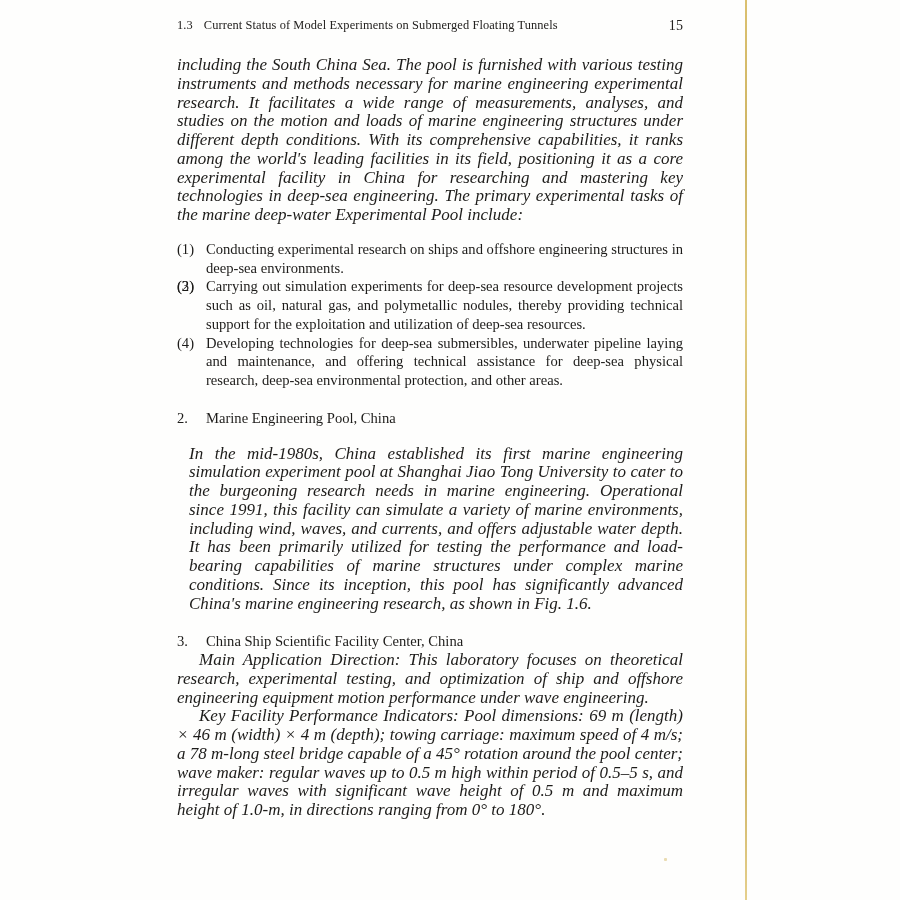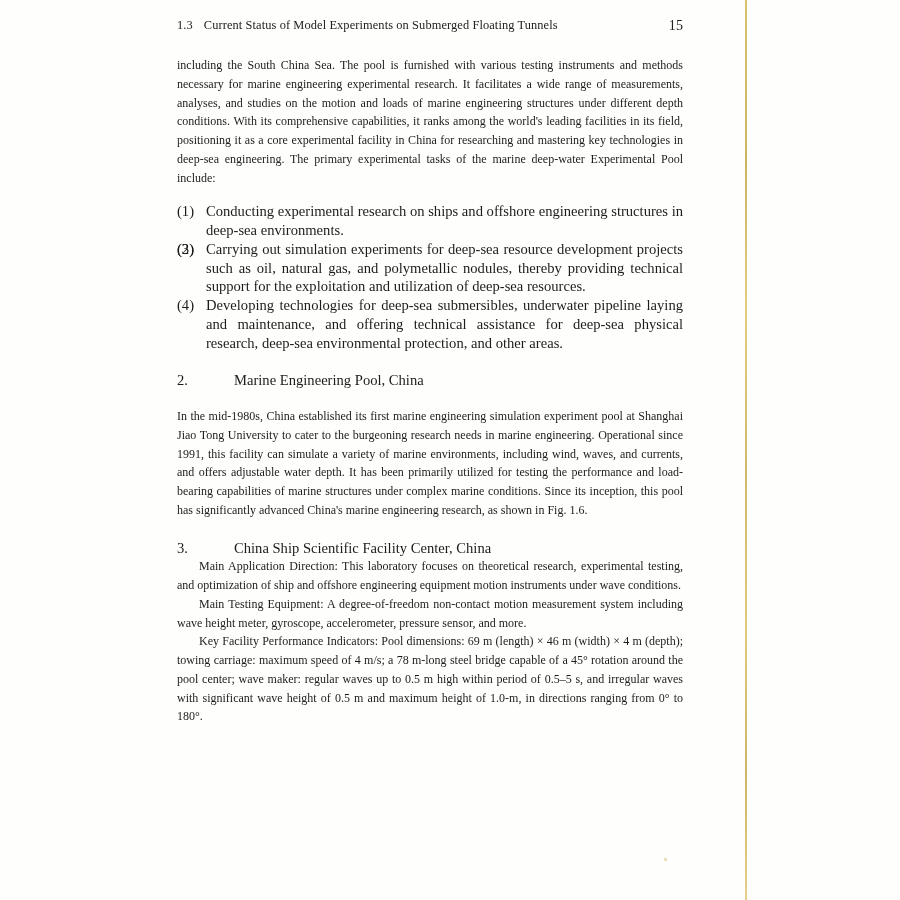--- a/index.html
+++ b/index.html
@@ -64,28 +64,29 @@
     white-space: nowrap;
   }
   .runhead .folio {
     margin-left: auto;
     font-size: 14px;
   }
 
   
   p.body {
     margin: 0;
-    font-size: 12px;
+    font-size: 17px;
     line-height: 18.75px;
     text-align: justify;
     text-justify: inter-word;
     hyphens: none;
+    font-style: italic;
   }
   p.body.indent { text-indent: 22px; }
-  p.gap-top { margin-top: 17px; }
+  p.gap-top { margin-top: 17px; margin-left: 12px; }
 
   
   ol.numlist {
     list-style: none;
     margin: 15px 0 0 0;
     padding: 0;
   }
   ol.numlist li {
     position: relative;
     padding-left: 29px;
@@ -107,21 +108,21 @@
   .sec-head {
     display: flex;
     font-size: 14.6px;
     line-height: 18.75px;
     margin-top: 19px;
   }
   .sec-head .num {
     width: 29px;
     flex: 0 0 29px;
   }
-  .sec-head .txt { flex: 1 1 auto; margin-left: 28px; }
+  .sec-head .txt { flex: 1 1 auto; }
 </style>
 </head>
 <body>
 
 <div class="page">
 
   <div class="scan-edge"></div>
   <div class="scan-speck"></div>
 
   <div class="content">
@@ -157,18 +158,17 @@
       <span class="txt">Marine Engineering Pool, China</span>
     </div>
 
     <p class="body gap-top">In the mid-1980s, China established its first marine engineering simulation experiment pool at Shanghai Jiao Tong University to cater to the burgeoning research needs in marine engineering. Operational since 1991, this facility can simulate a variety of marine environments, including wind, waves, and currents, and offers adjustable water depth. It has been primarily utilized for testing the performance and load-bearing capabilities of marine structures under complex marine conditions. Since its inception, this pool has significantly advanced China's marine engineering research, as shown in Fig. 1.6.</p>
 
     <div class="sec-head">
       <span class="num">3.</span>
       <span class="txt">China Ship Scientific Facility Center, China</span>
     </div>
 
-    <p class="body indent">Main Application Direction: This laboratory focuses on theoretical research, experimental testing, and optimization of ship and offshore engineering equipment motion instruments under wave conditions.</p>
-    <p class="body indent">Main Testing Equipment: A degree-of-freedom non-contact motion measurement system including wave height meter, gyroscope, accelerometer, pressure sensor, and more.</p>
+    <p class="body indent">Main Application Direction: This laboratory focuses on theoretical research, experimental testing, and optimization of ship and offshore engineering equipment motion performance under wave engineering.</p>
     <p class="body indent">Key Facility Performance Indicators: Pool dimensions: 69 m (length) × 46 m (width) × 4 m (depth); towing carriage: maximum speed of 4 m/s; a 78 m-long steel bridge capable of a 45° rotation around the pool center; wave maker: regular waves up to 0.5 m high within period of 0.5–5 s, and irregular waves with significant wave height of 0.5 m and maximum height of 1.0-m, in directions ranging from 0° to 180°.</p>
 
   </div>
 </div>
 
 </body></html>

